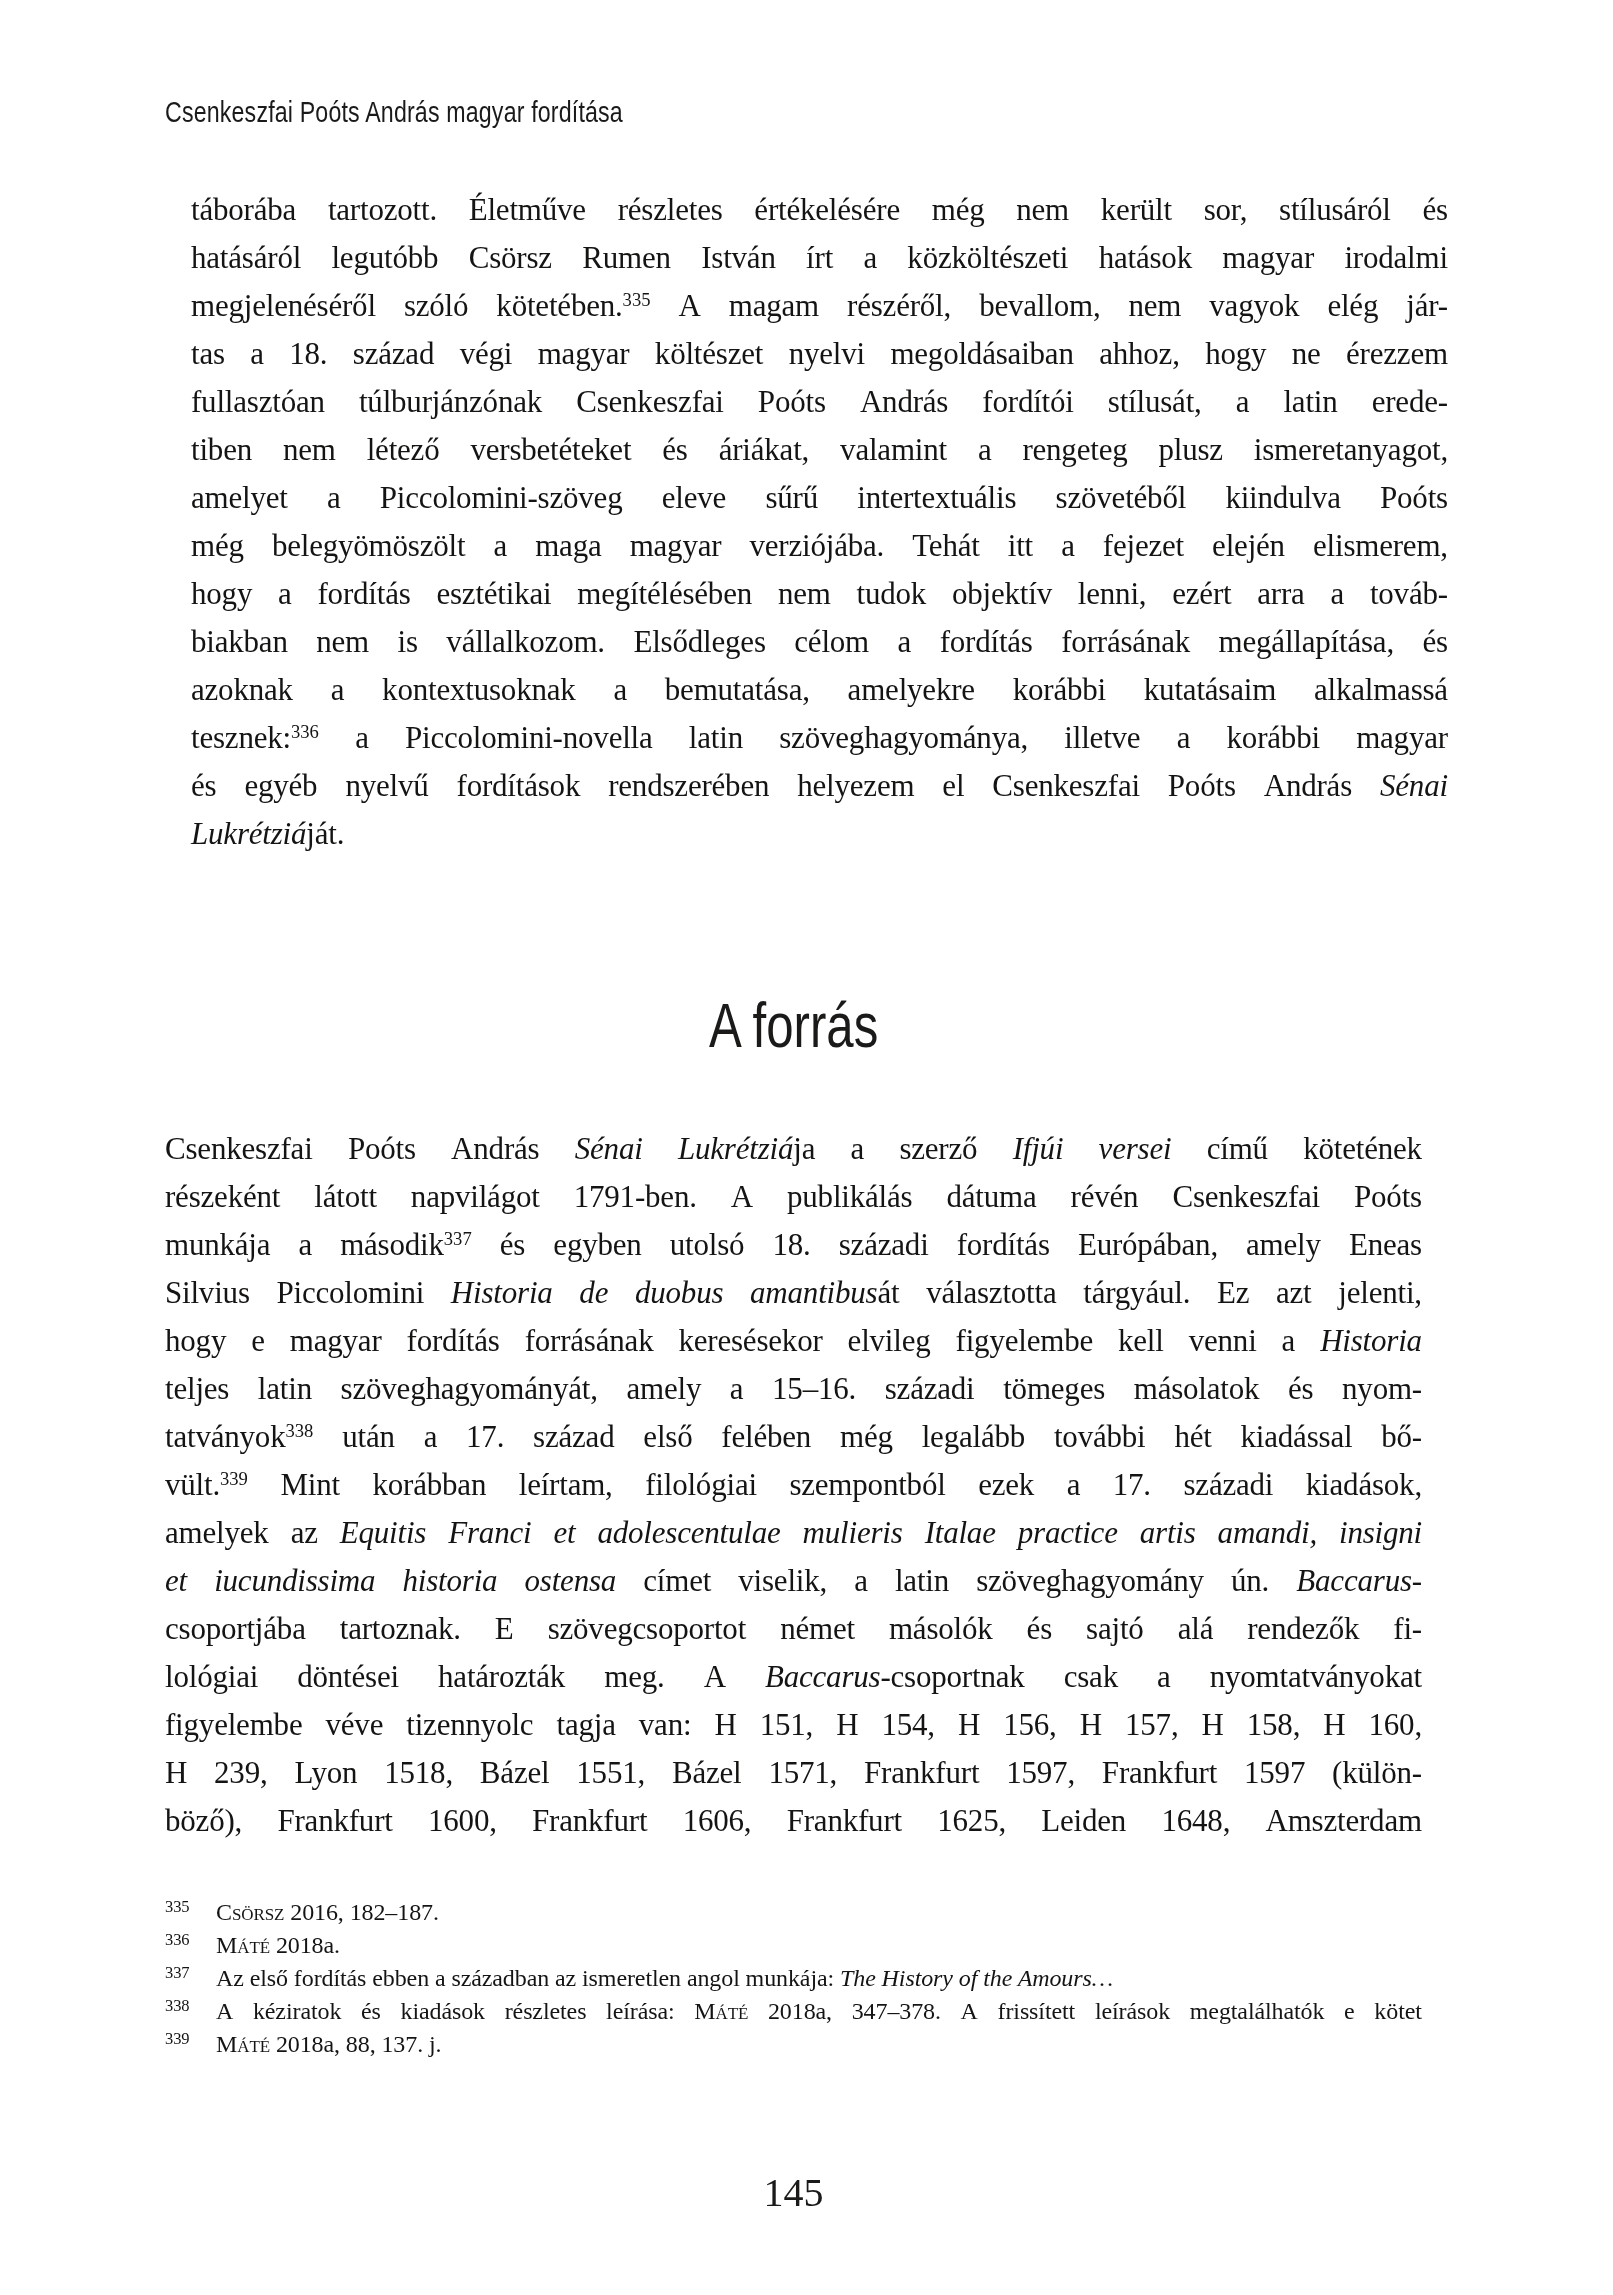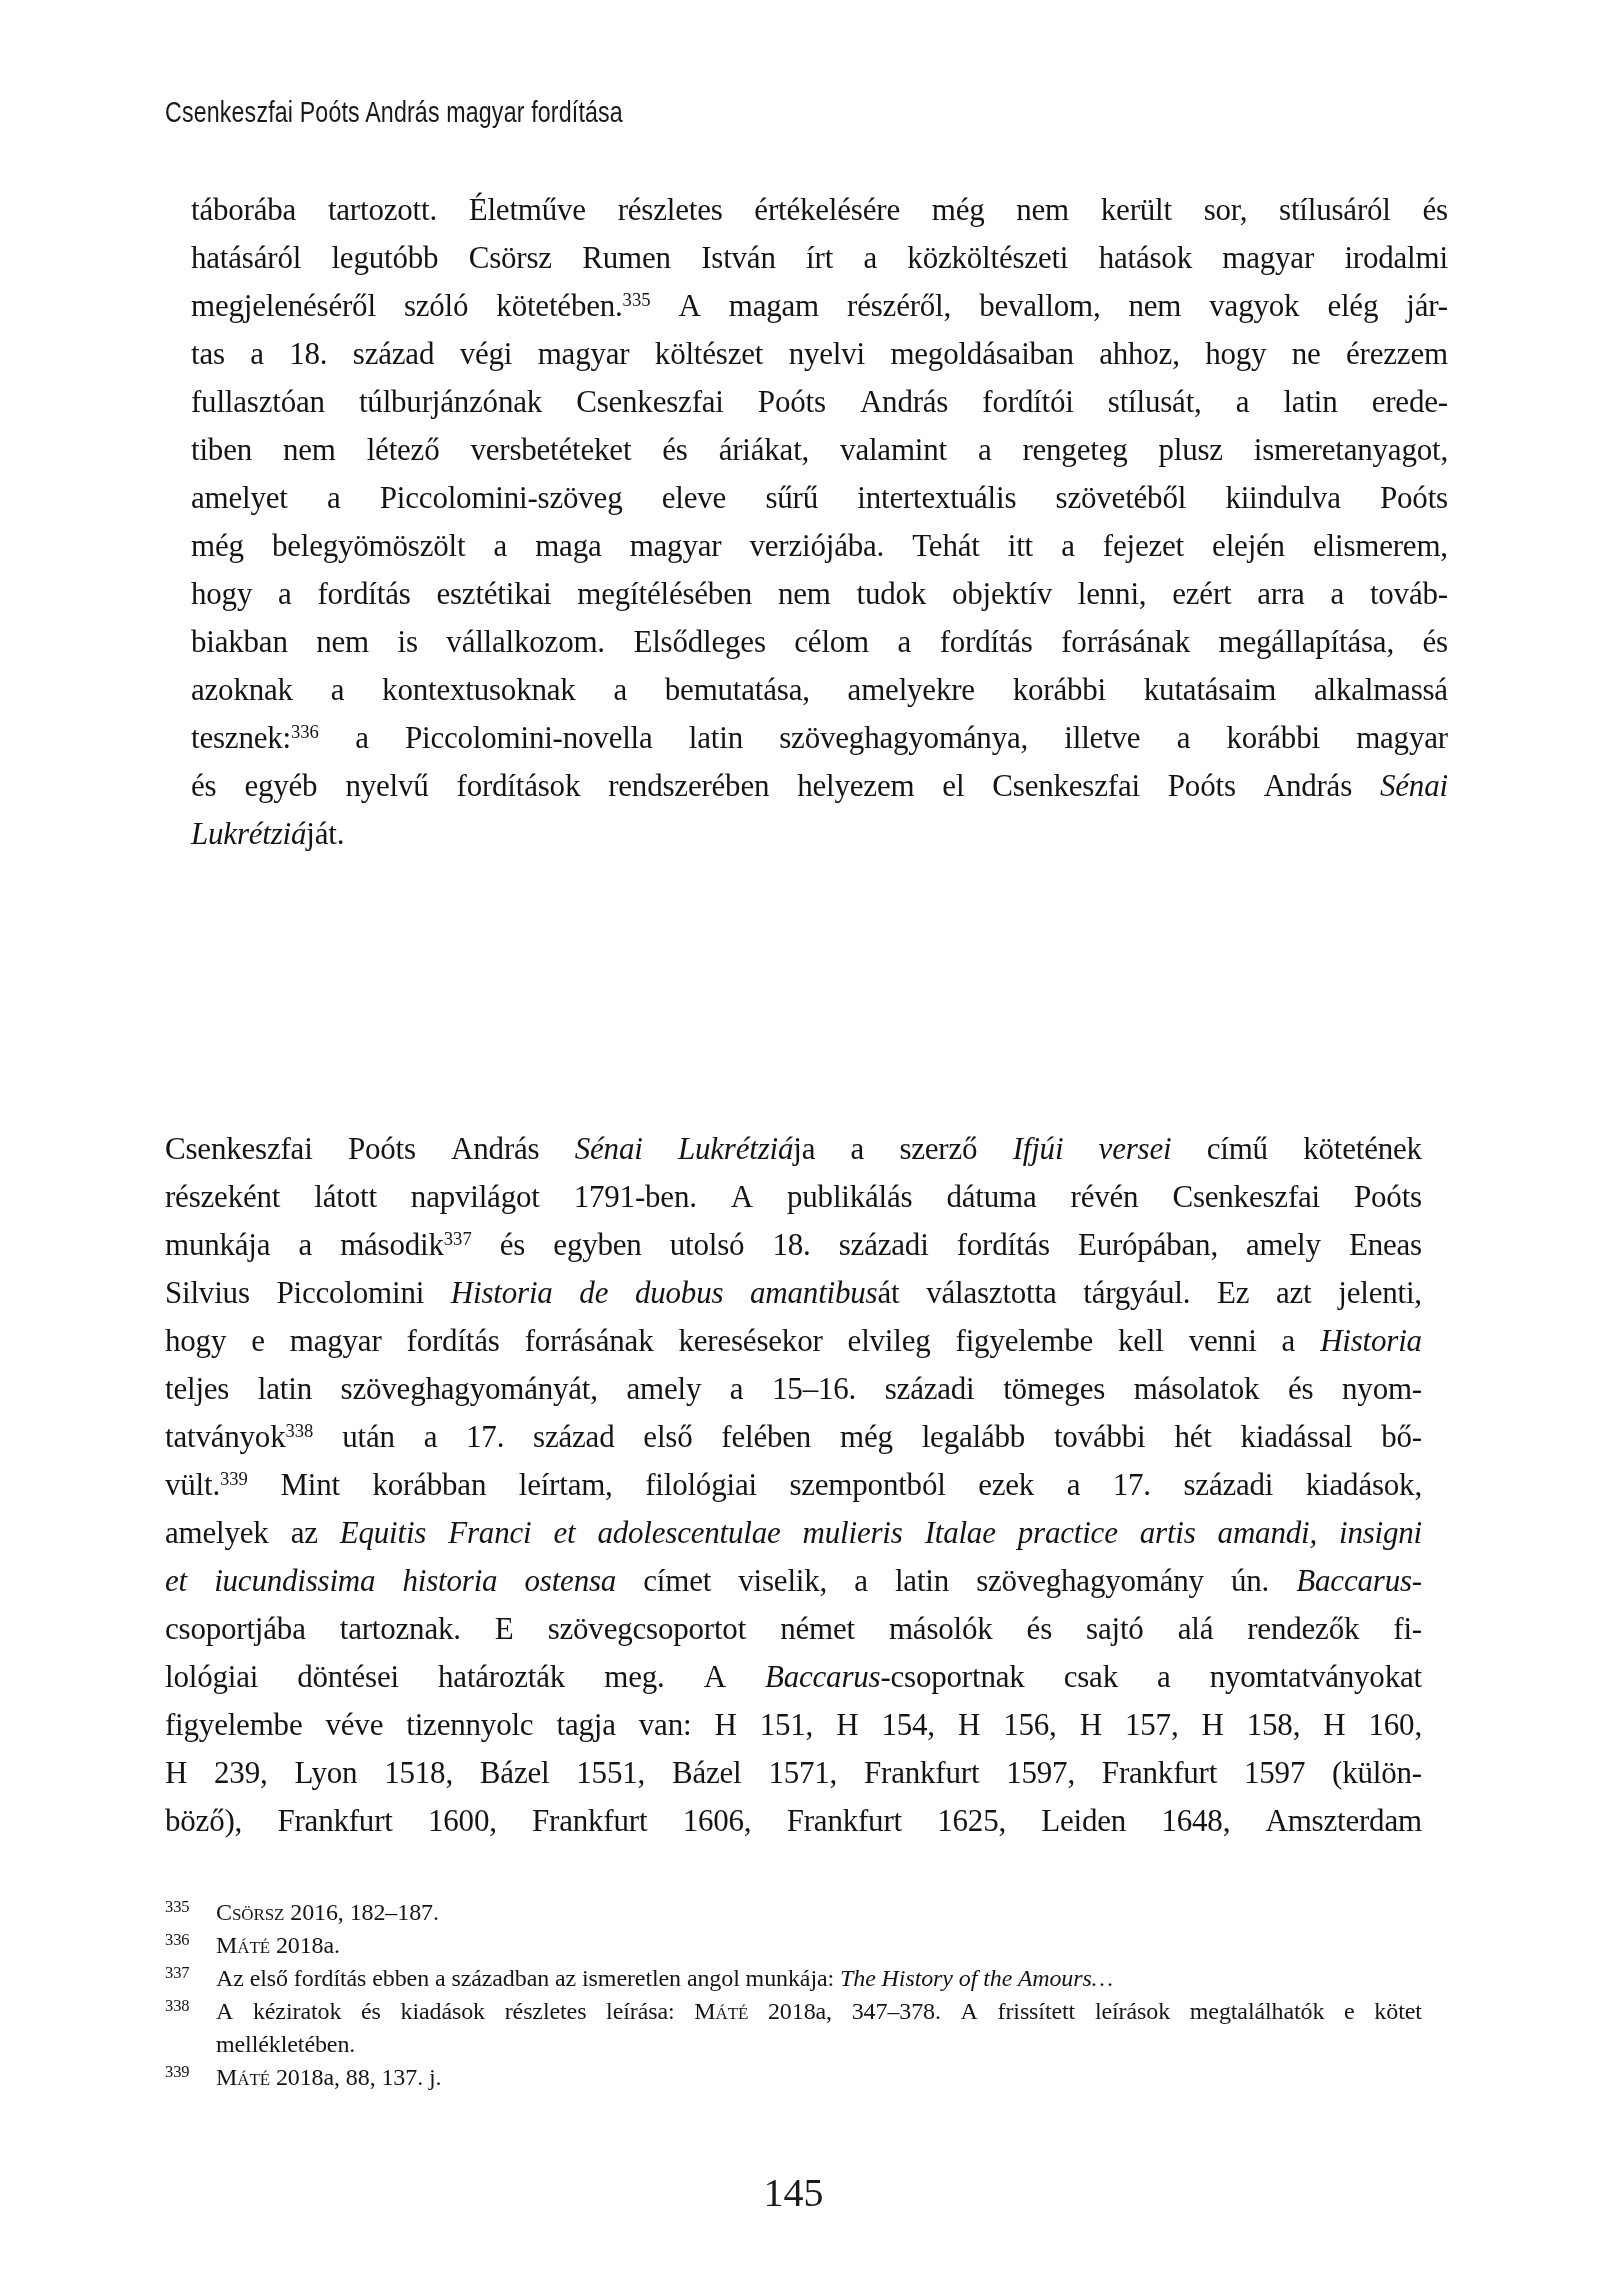--- a/index.html
+++ b/index.html
@@ -238,20 +238,23 @@
         <span class="token"><span>helyezem</span></span>
         <span class="token"><span>el</span></span>
         <span class="token"><span>Csenkeszfai</span></span>
         <span class="token"><span>Poóts</span></span>
         <span class="token"><span>András</span></span>
         <span class="token"><span class="it">Sénai</span></span>
       </div>
       <div class="line"><span class="it">Lukrétziá</span><span>ját.</span></div>
     </div>
 
+  <div class="section-heading">
+    <span class="cond">A forrás</span>
+  </div>
 
   <div class="para" id="para2">
       <div class="line justify">
         <span class="token"><span>Csenkeszfai</span></span>
         <span class="token"><span>Poóts</span></span>
         <span class="token"><span>András</span></span>
         <span class="token"><span class="it">Sénai</span></span>
         <span class="token"><span class="it">Lukrétziá</span><span>ja</span></span>
         <span class="token"><span>a</span></span>
         <span class="token"><span>szerző</span></span>
@@ -480,24 +483,20 @@
           <span class="token"><span>347–378.</span></span>
           <span class="token"><span>A</span></span>
           <span class="token"><span>frissített</span></span>
           <span class="token"><span>leírások</span></span>
           <span class="token"><span>megtalálhatók</span></span>
           <span class="token"><span>e</span></span>
           <span class="token"><span>kötet</span></span>
         </div>
       </div>
       <div class="fn-row">
-        <span class="fn-num"></span>
-        <div class="line"><span>mellékletében.</span></div>
-      </div>
-      <div class="fn-row">
         <span class="fn-num">339</span>
         <div class="line"><span class="sc">Máté</span><span> 2018a, 88, 137. j.</span></div>
       </div>
     </div>
 
   <div class="page-number">145</div>
 
 </div>
 
 

